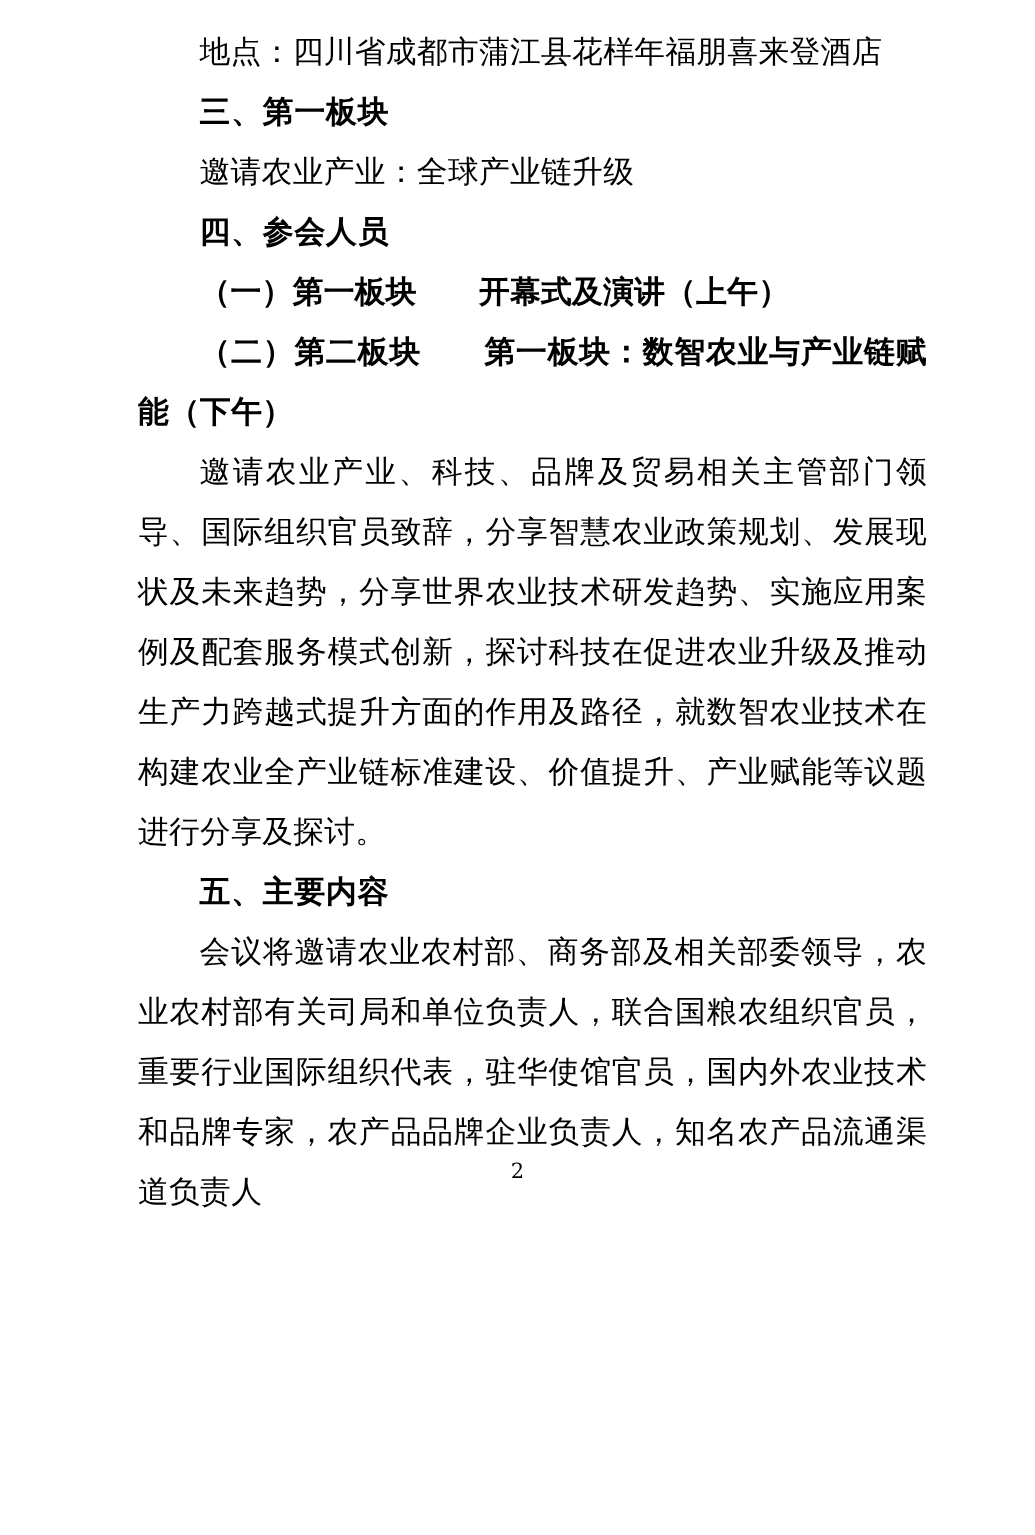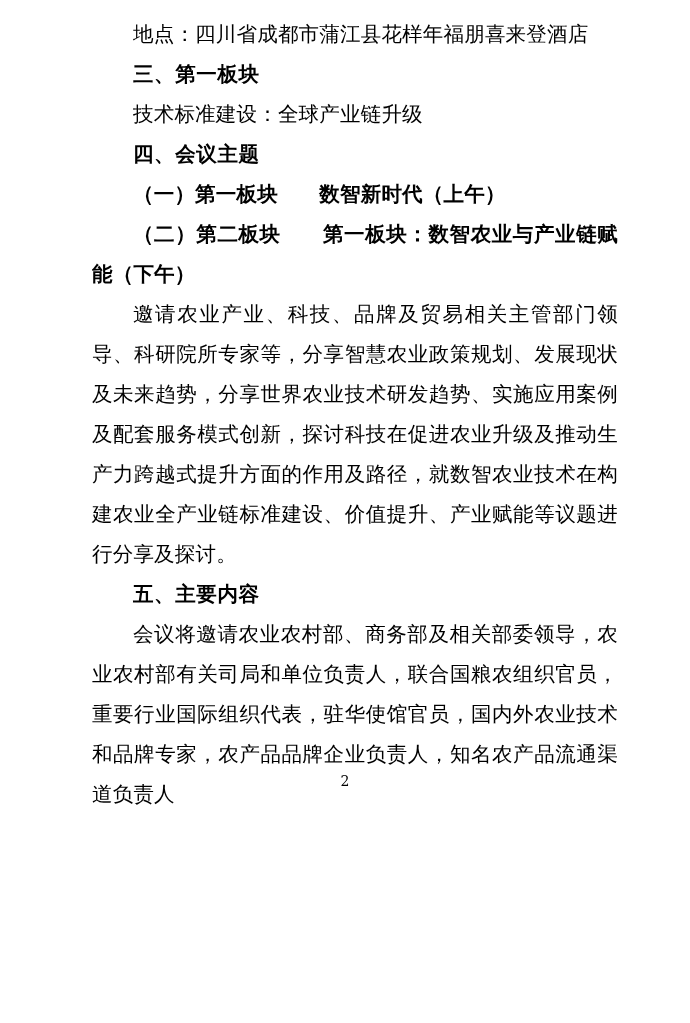--- a/index.html
+++ b/index.html
@@ -62,22 +62,22 @@
     color: #000;
   }
 </style>
 </head>
 <body>
 
 <div class="page">
   <div class="doc-body">
     <p class="indent">地点：四川省成都市蒲江县花样年福朋喜来登酒店</p>
     <p class="heading">三、第一板块</p>
-    <p class="indent">技术标准建设：全球产业链升级</p>
-    <p class="heading">四、会议主题</p>
-    <p class="subheading">（一）第一板块　　数智新时代（上午）</p>
+    <p class="indent">邀请农业产业：全球产业链升级</p>
+    <p class="heading">四、参会人员</p>
+    <p class="subheading">（一）第一板块　　开幕式及演讲（上午）</p>
     <p class="subheading">（二）第二板块　　第一板块：数智农业与产业链赋能（下午）</p>
-    <p class="indent">邀请农业产业、科技、品牌及贸易相关主管部门领导、科研院所专家等，分享智慧农业政策规划、发展现状及未来趋势，分享世界农业技术研发趋势、实施应用案例及配套服务模式创新，探讨科技在促进农业升级及推动生产力跨越式提升方面的作用及路径，就数智农业技术在构建农业全产业链标准建设、价值提升、产业赋能等议题进行分享及探讨。</p>
+    <p class="indent">邀请农业产业、科技、品牌及贸易相关主管部门领导、国际组织官员致辞，分享智慧农业政策规划、发展现状及未来趋势，分享世界农业技术研发趋势、实施应用案例及配套服务模式创新，探讨科技在促进农业升级及推动生产力跨越式提升方面的作用及路径，就数智农业技术在构建农业全产业链标准建设、价值提升、产业赋能等议题进行分享及探讨。</p>
     <p class="heading">五、主要内容</p>
     <p class="indent">会议将邀请农业农村部、商务部及相关部委领导，农业农村部有关司局和单位负责人，联合国粮农组织官员，重要行业国际组织代表，驻华使馆官员，国内外农业技术和品牌专家，农产品品牌企业负责人，知名农产品流通渠道负责人</p>
   </div>
   <div class="page-number">2</div>
 </div>
 
 </body></html>

